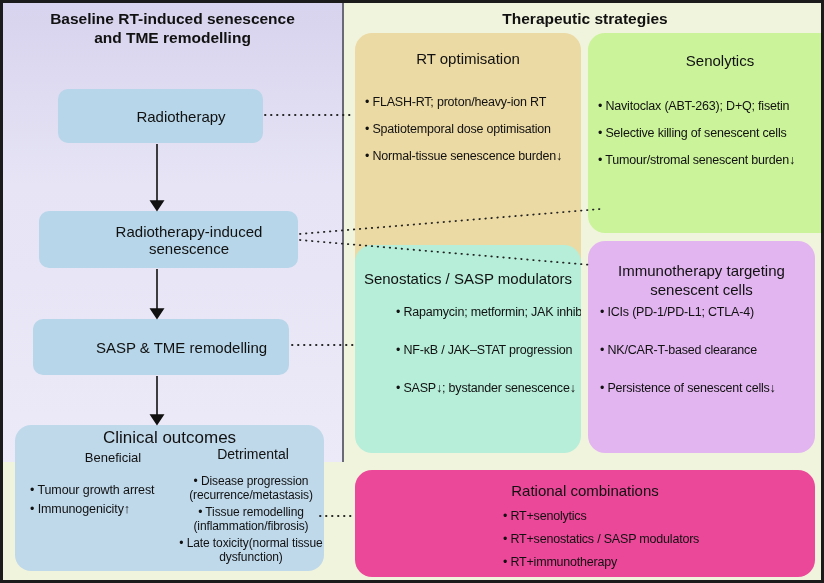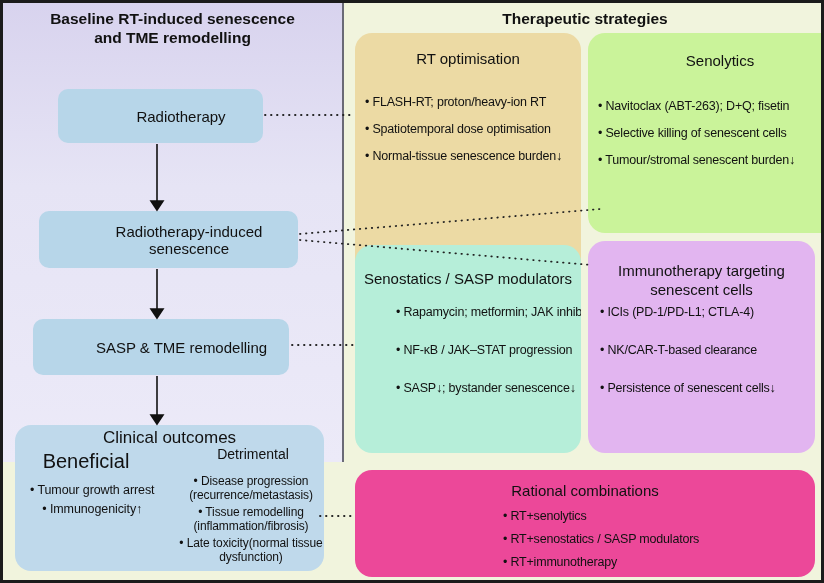--- a/index.html
+++ b/index.html
@@ -38,24 +38,24 @@
   }
   #node-radiotherapy{left:55px;top:86px;width:205px;height:54px;}
   #node-ris{left:36px;top:208px;width:259px;height:57px;}
   #node-sasp{left:30px;top:316px;width:256px;height:56px;}
   
   #outcomes-box{
     position:absolute;left:12px;top:422px;width:309px;height:146px;
     background:#bfd9eb;border-radius:16px;
   }
   #outcomes-title{position:absolute;top:3px;left:0;right:0;text-align:center;font-size:17px;}
-  #beneficial-heading{position:absolute;left:11px;top:25px;width:120px;text-align:center;font-size:20px;}
+  #beneficial-heading{position:absolute;left:38px;top:25px;width:120px;text-align:center;font-size:13px;}
   #detrimental-heading{position:absolute;left:168px;top:21px;width:140px;text-align:center;font-size:14px;}
   #beneficial-list{position:absolute;left:15px;top:56px;font-size:12.5px;letter-spacing:-0.1px;}
-  #beneficial-list .blt{line-height:18.5px;white-space:nowrap;text-align:center;}
+  #beneficial-list .blt{line-height:18.5px;white-space:nowrap;}
   #detrimental-list{position:absolute;left:160px;top:49px;width:152px;text-align:center;font-size:12px;letter-spacing:-0.1px;}
   #detrimental-list .blt{line-height:14px;margin-bottom:3px;}
   
   .card{position:absolute;border-radius:17px;overflow:hidden;}
   .card-title{position:absolute;left:0;right:0;text-align:center;font-size:15px;line-height:19px;}
   .card-bullets{position:absolute;font-size:12.5px;letter-spacing:-0.2px;}
   .card-bullets .blt{line-height:15px;white-space:nowrap;}
   #card-rtopt{left:352px;top:30px;width:226px;height:266px;background:#ecdaa4;}
   #card-rtopt .card-title{top:16px;}
   #card-rtopt .card-bullets{left:10px;top:62px;}

